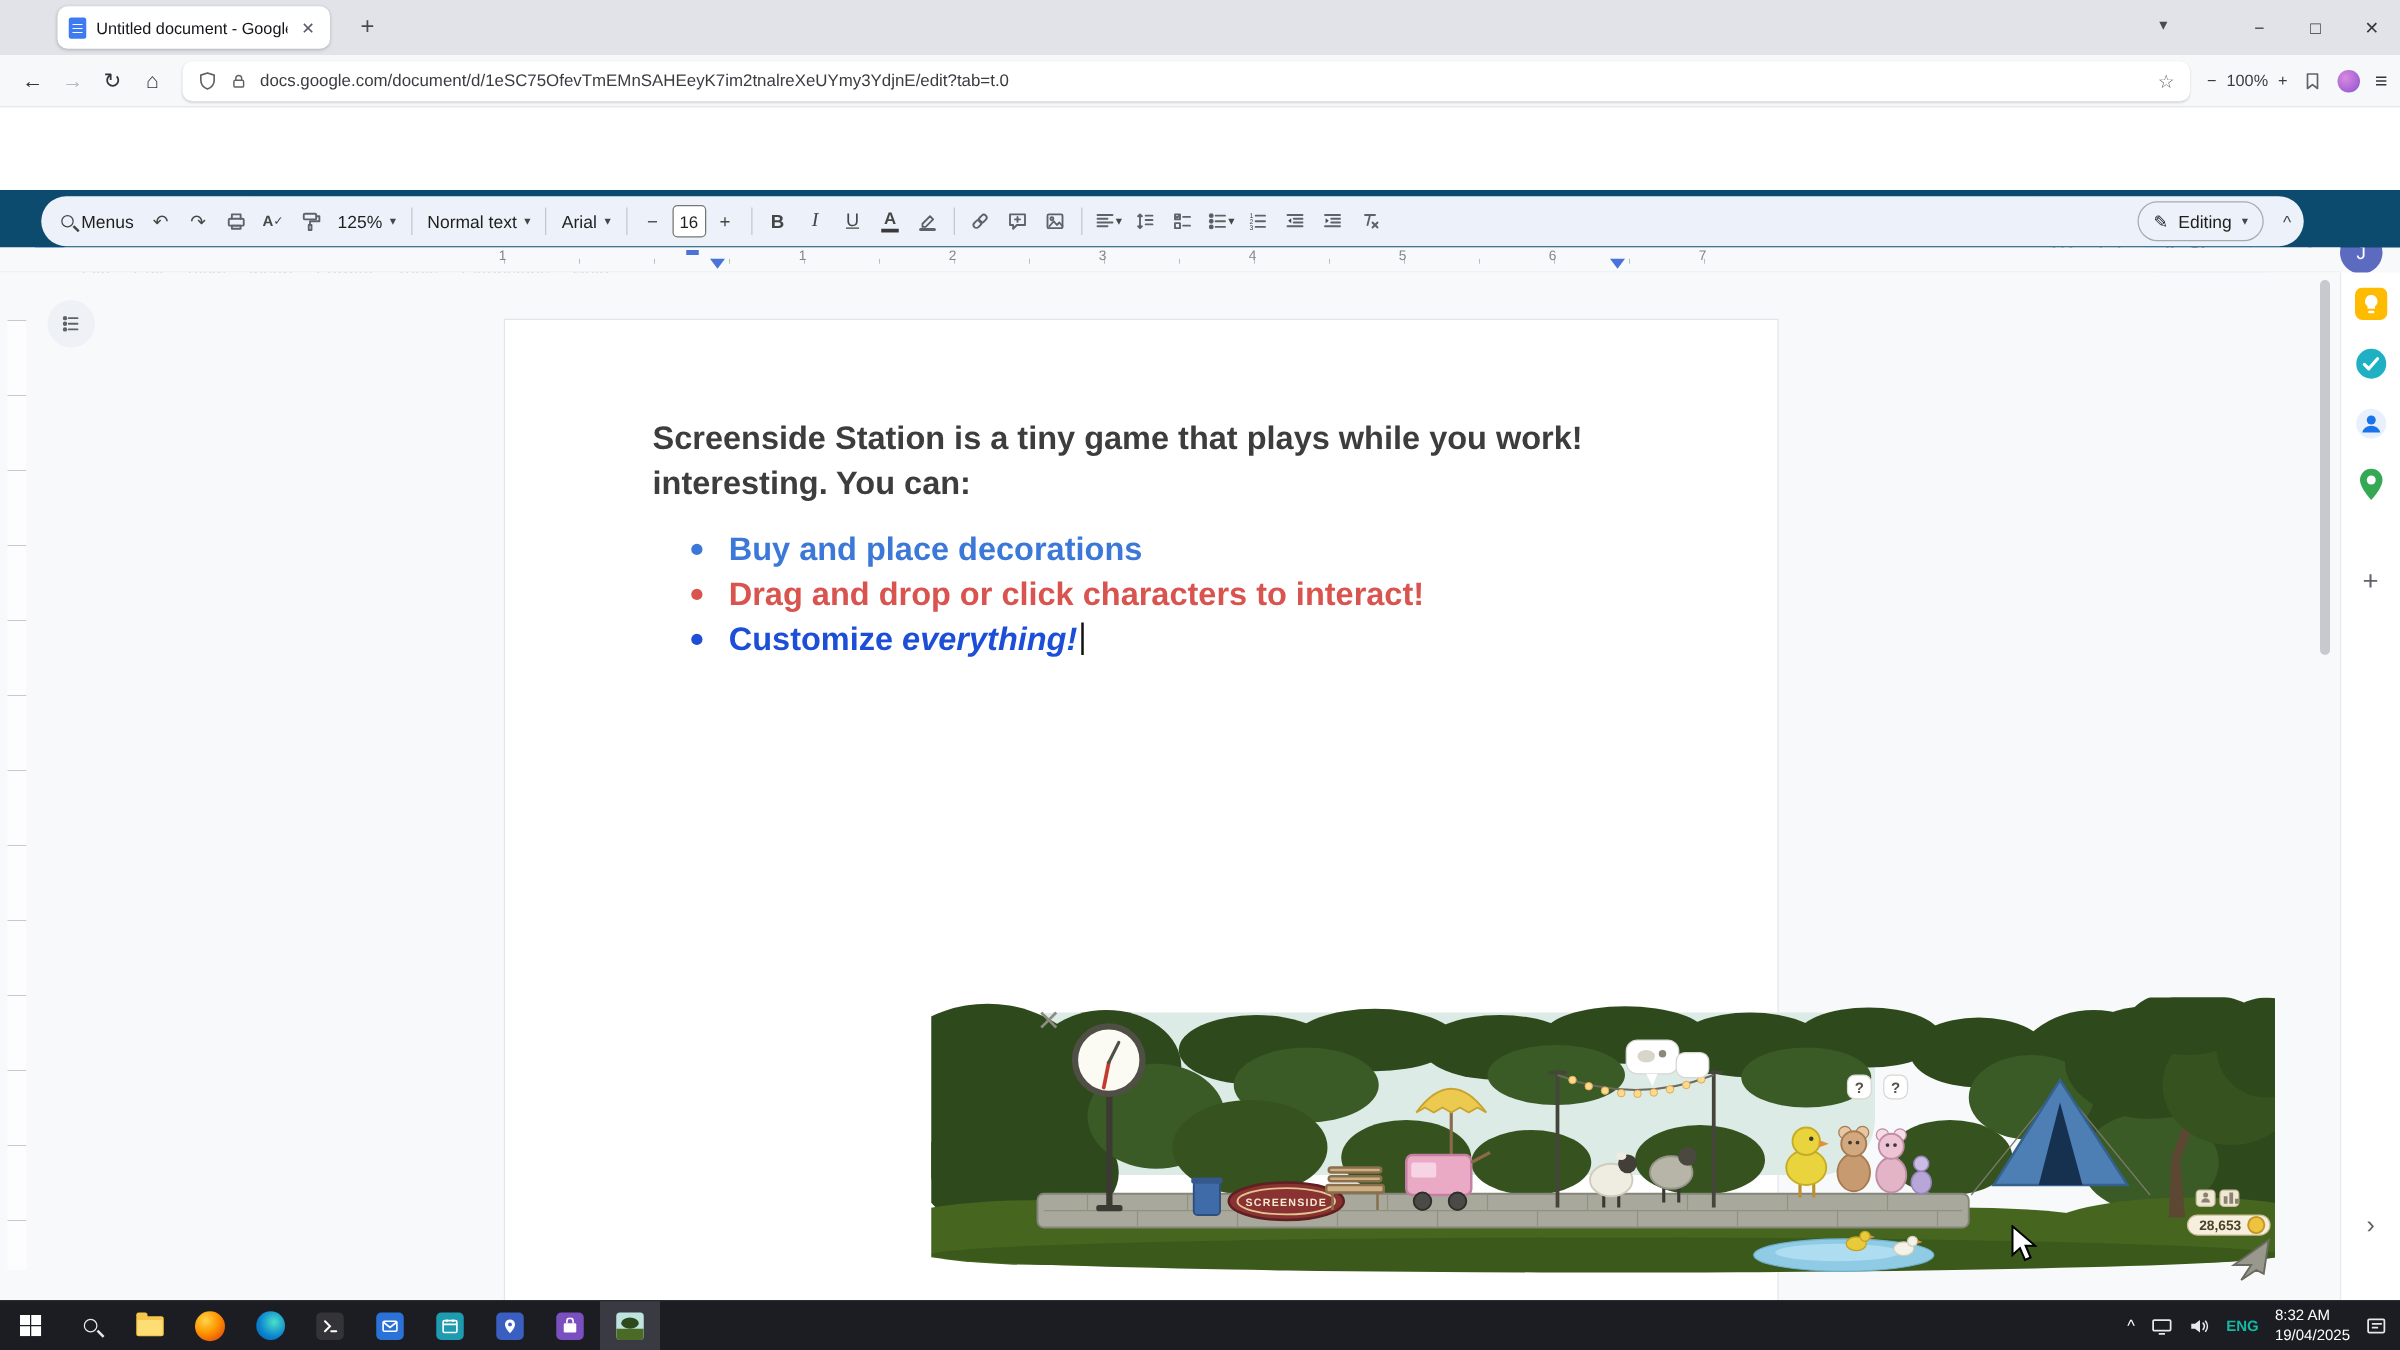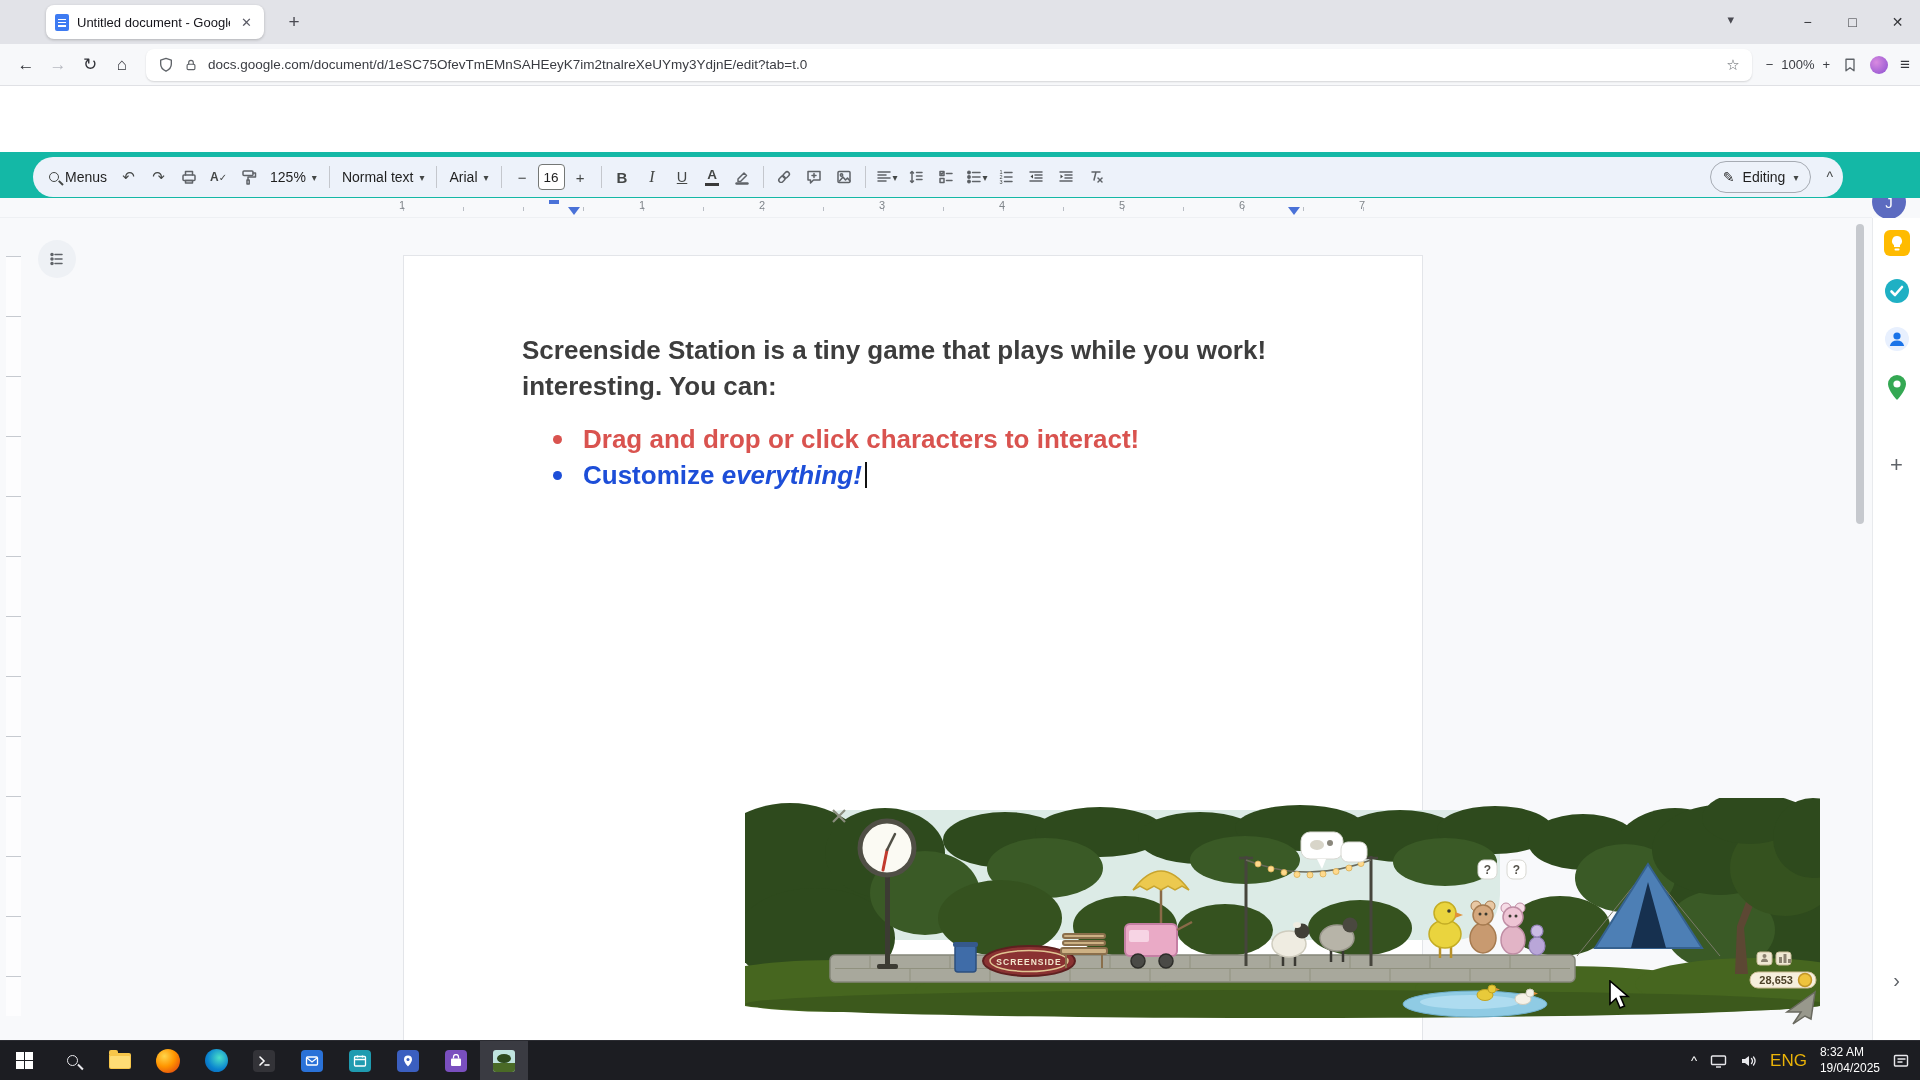--- a/index.html
+++ b/index.html
@@ -37,21 +37,21 @@
 .hdr-ico{color:#444746;font-size:16px;display:flex;align-items:center;}
 .menu-row{position:absolute;left:56px;top:121px;display:flex;}
 .menu-item{font-size:14.5px;line-height:26px;color:#202124;padding:0 9px;border-radius:6px;}
 .header-right{position:absolute;right:14px;top:97px;display:flex;align-items:center;gap:16px;}
 .share-pill{height:38px;background:#c2e7ff;border-radius:19px;display:flex;align-items:center;padding:0 8px 0 14px;gap:8px;color:#001d35;font-size:14px;font-weight:bold;}
 .share-sep{width:1px;height:22px;background:#8fb4cf;margin:0 2px;}
 .avatar{width:34px;height:34px;border-radius:50%;background:#5c6bc0;color:#fff;font-size:15px;display:flex;align-items:center;justify-content:center;}
 .sparkle{color:#5e7cfa;font-size:19px;}
 
 
-.toolbar-row{position:absolute;top:152px;left:0;right:0;height:46px;background:#14b8a6;}
+.toolbar-row{position:absolute;top:152px;left:0;right:0;height:46px;background:#0c4a6e;}
 .tb{position:absolute;left:33px;right:77px;top:5px;height:40px;background:#edf2fa;border-radius:20px;display:flex;align-items:center;padding:0 10px;gap:1px;}
 .tico{min-width:29px;height:30px;display:flex;align-items:center;justify-content:center;border-radius:6px;color:#444746;font-size:15px;flex:none;}
 .tdiv{width:1px;height:22px;background:#c4c7cd;margin:0 5px;flex:none;}
 .tlabel{font-size:14px;color:#1f1f1f;display:flex;align-items:center;gap:6px;padding:0 6px;flex:none;white-space:nowrap;}
 .caret{font-size:10px;color:#444746;}
 .sizebox{width:27px;height:26px;border:1px solid #747775;border-radius:4px;background:#fff;display:flex;align-items:center;justify-content:center;font-size:13.5px;color:#1f1f1f;}
 .mag{width:10px;height:10px;border:1.7px solid #444746;border-radius:50%;position:relative;flex:none;}
 .mag::after{content:"";position:absolute;left:8px;top:9px;width:6px;height:1.7px;background:#444746;transform:rotate(45deg);}
 .bold-b{font-weight:bold;font-size:15px;}
 .ital-i{font-style:italic;font-family:"Liberation Serif",serif;font-size:16px;}
@@ -100,21 +100,21 @@
 .folder-ico{width:22px;height:16px;background:#f7c64a;border-radius:2px;position:relative;}
 .folder-ico::before{content:"";position:absolute;left:0;top:-3px;width:9px;height:4px;background:#f7c64a;border-radius:2px 2px 0 0;}
 .folder-ico::after{content:"";position:absolute;left:1px;top:3px;width:20px;height:12px;background:#ffdd75;border-radius:1px;}
 .ff-ico{width:24px;height:24px;border-radius:50%;background:radial-gradient(circle at 35% 30%,#ffd54a,#ff9500 45%,#e8590c 78%,#d63c0c);}
 .edge-ico{width:23px;height:23px;border-radius:50%;background:radial-gradient(circle at 62% 38%,#4ae0c8,#0a84d0 58%,#0b57a8);}
 .appsq{width:22px;height:22px;border-radius:4px;display:flex;align-items:center;justify-content:center;}
 .mini-scene{width:22px;height:22px;border-radius:3px;overflow:hidden;position:relative;background:#bfe3de;}
 .mini-scene::after{content:"";position:absolute;left:0;bottom:0;width:100%;height:9px;background:#4a6a26;}
 .mini-scene::before{content:"";position:absolute;left:4px;top:4px;width:14px;height:9px;border-radius:50%;background:#2e4a1d;}
 .tray{margin-left:auto;display:flex;align-items:center;gap:13px;height:100%;padding-right:10px;color:#fff;}
-.tray-txt{font-size:17px;color:#eab308;}
+.tray-txt{font-size:12px;color:#14b8a6;font-weight:bold;}
 .clockblk{text-align:left;font-size:12px;line-height:1.3;color:#fff;}
 .mag-w{width:11px;height:11px;border:1.8px solid #e8e8ec;border-radius:50%;position:relative;}
 .mag-w::after{content:"";position:absolute;left:9px;top:10px;width:7px;height:1.8px;background:#e8e8ec;transform:rotate(45deg);}
 </style>
 </head>
 <body>
 
 <div class="screen">
 
   <div class="titlebar">
@@ -387,20 +387,23 @@
           <circle cx="4" cy="9" r="1" fill="#5f6368"></circle>
           <circle cx="4" cy="13.5" r="1" fill="#5f6368"></circle>
           <path d="M7 4.5h7M7 9h7M7 13.5h7"></path>
         </svg>
     </div>
     <div class="page">
       <div class="doc-body" style="color: rgb(61, 61, 61);">
         <div class="hline">Screenside Station is a tiny game that plays while you work!</div>
         <div class="hline">interesting. You can:</div>
         <div class="bullets">
+          <div class="bullet-row" style="color: rgb(60, 120, 216);">
+            <span class="dot"></span><span>Buy and place decorations</span><span style="font-style:italic;"></span>
+          </div>
           <div class="bullet-row" style="color: rgb(217, 83, 79);">
             <span class="dot"></span><span>Drag and drop or click characters to interact!</span><span style="font-style:italic;"></span>
           </div>
           <div class="bullet-row" style="color: #1d4ed8;">
             <span class="dot"></span><span>Customize </span><span style="font-style:italic;">everything!</span><span class="caret-bar"></span>
           </div>
         </div>
       </div>
     </div>
     <div class="scroll-thumb"></div>

